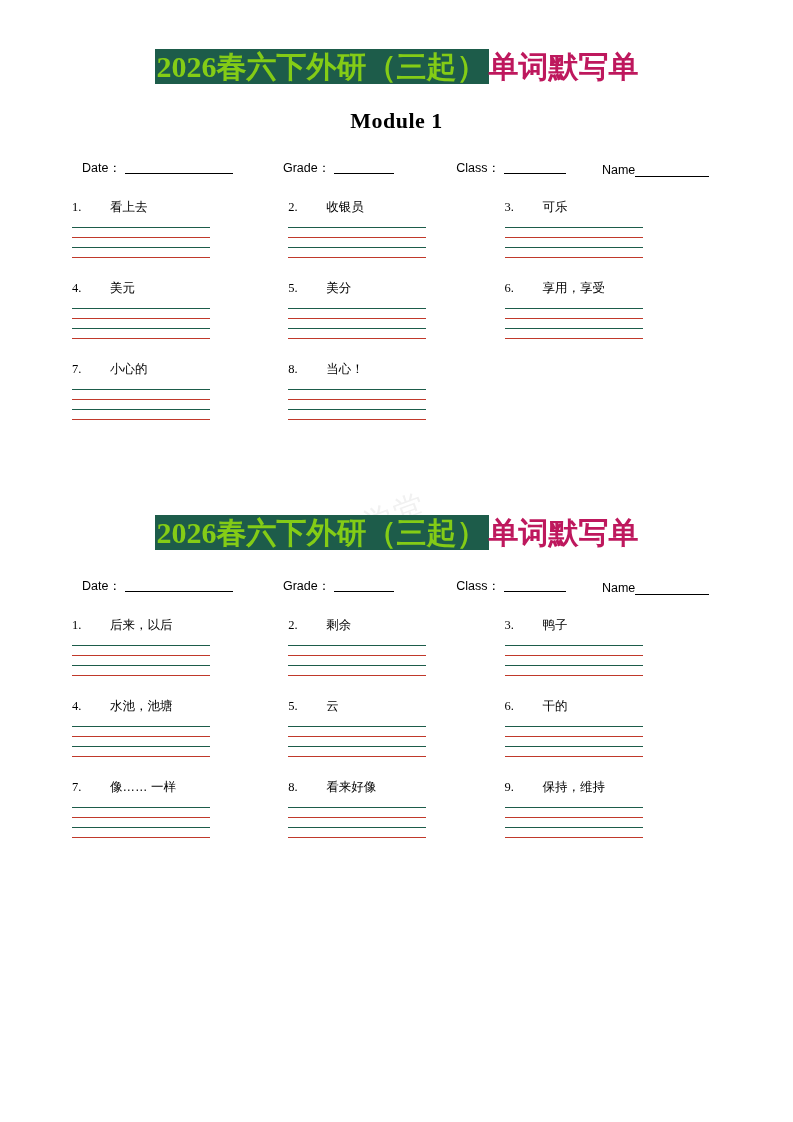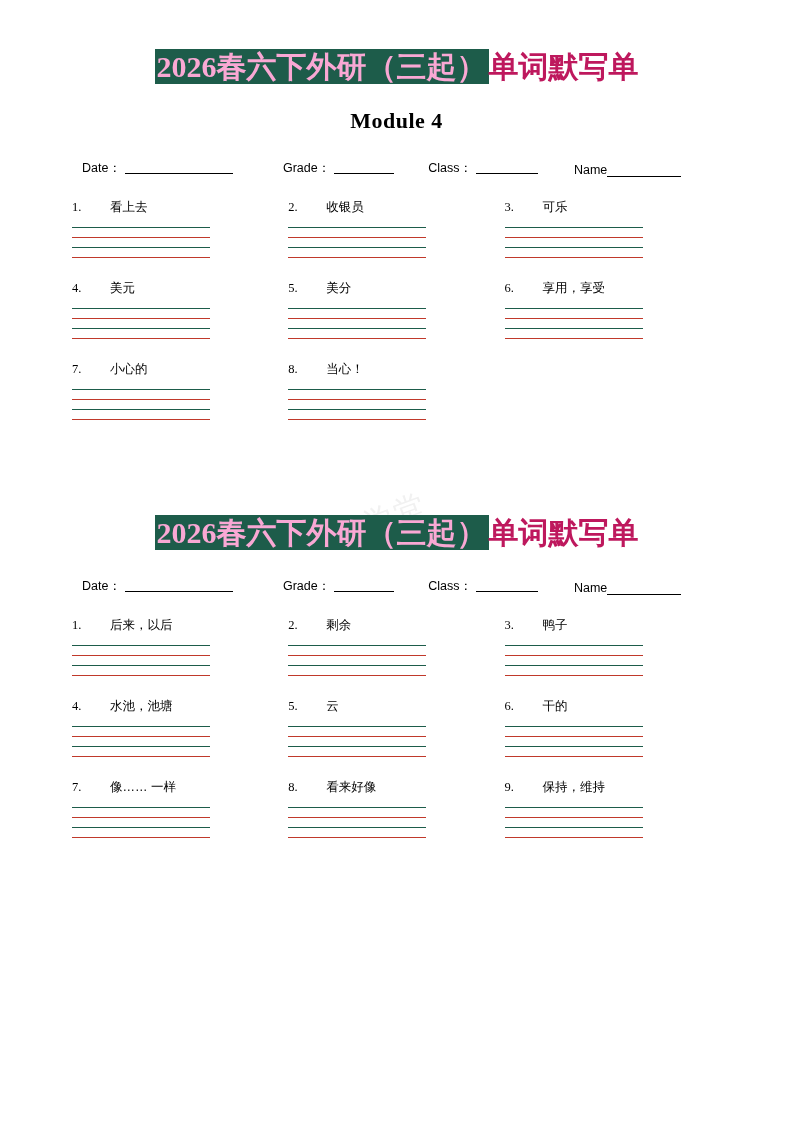--- a/index.html
+++ b/index.html
@@ -45,21 +45,21 @@
     text-align: center;
     white-space: nowrap;
     font-family: "Liberation Serif", serif;
     font-weight: bold;
     font-size: 30px;
     line-height: 38px;
     letter-spacing: 0px;
   }
   .title-hl {
     background: #1d5c4a;
-    color: #f9a8d4;
+    color: #84cc16;
     padding: 1px 2px;
   }
   .title-plain {
     color: #be185d;
   }
 
   .module-title {
     text-align: center;
     font-family: "Liberation Serif", serif;
     font-weight: bold;
@@ -85,21 +85,21 @@
   .meta-rule {
     display: inline-block;
     border-bottom: 1px solid #000;
     height: 13px;
     margin-left: 4px;
   }
   .meta-date  { margin-left: 10px; }
   .meta-date .meta-rule  { width: 108px; }
   .meta-grade { margin-left: 50px; }
   .meta-grade .meta-rule { width: 60px; }
-  .meta-class { margin-left: 34px; }
+  .meta-class { margin-left: 62px; }
   .meta-class .meta-rule { width: 62px; }
   .meta-name  { margin-left: 36px; }
   .meta-name .meta-rule  { width: 74px; margin-left: 0; }
 
   
   .grid {
     margin-top: 22px;
     display: flex;
     flex-wrap: wrap;
   }
@@ -145,21 +145,21 @@
 <div class="page">
 
   <div class="watermark">小学堂</div>
 
   <div class="section section-1">
 
     <div class="title-line">
       <span class="title-hl">2026春六下外研（三起）</span><span class="title-plain">单词默写单</span>
     </div>
 
-    <div class="module-title">Module 4</div>
+    <div class="module-title">Module 1</div>
 
     <div class="meta-row">
       <div class="meta-item meta-date">
         <span class="meta-label">Date：</span>
         <span class="meta-rule"></span>
       </div>
       <div class="meta-item meta-grade">
         <span class="meta-label">Grade：</span>
         <span class="meta-rule"></span>
       </div>

